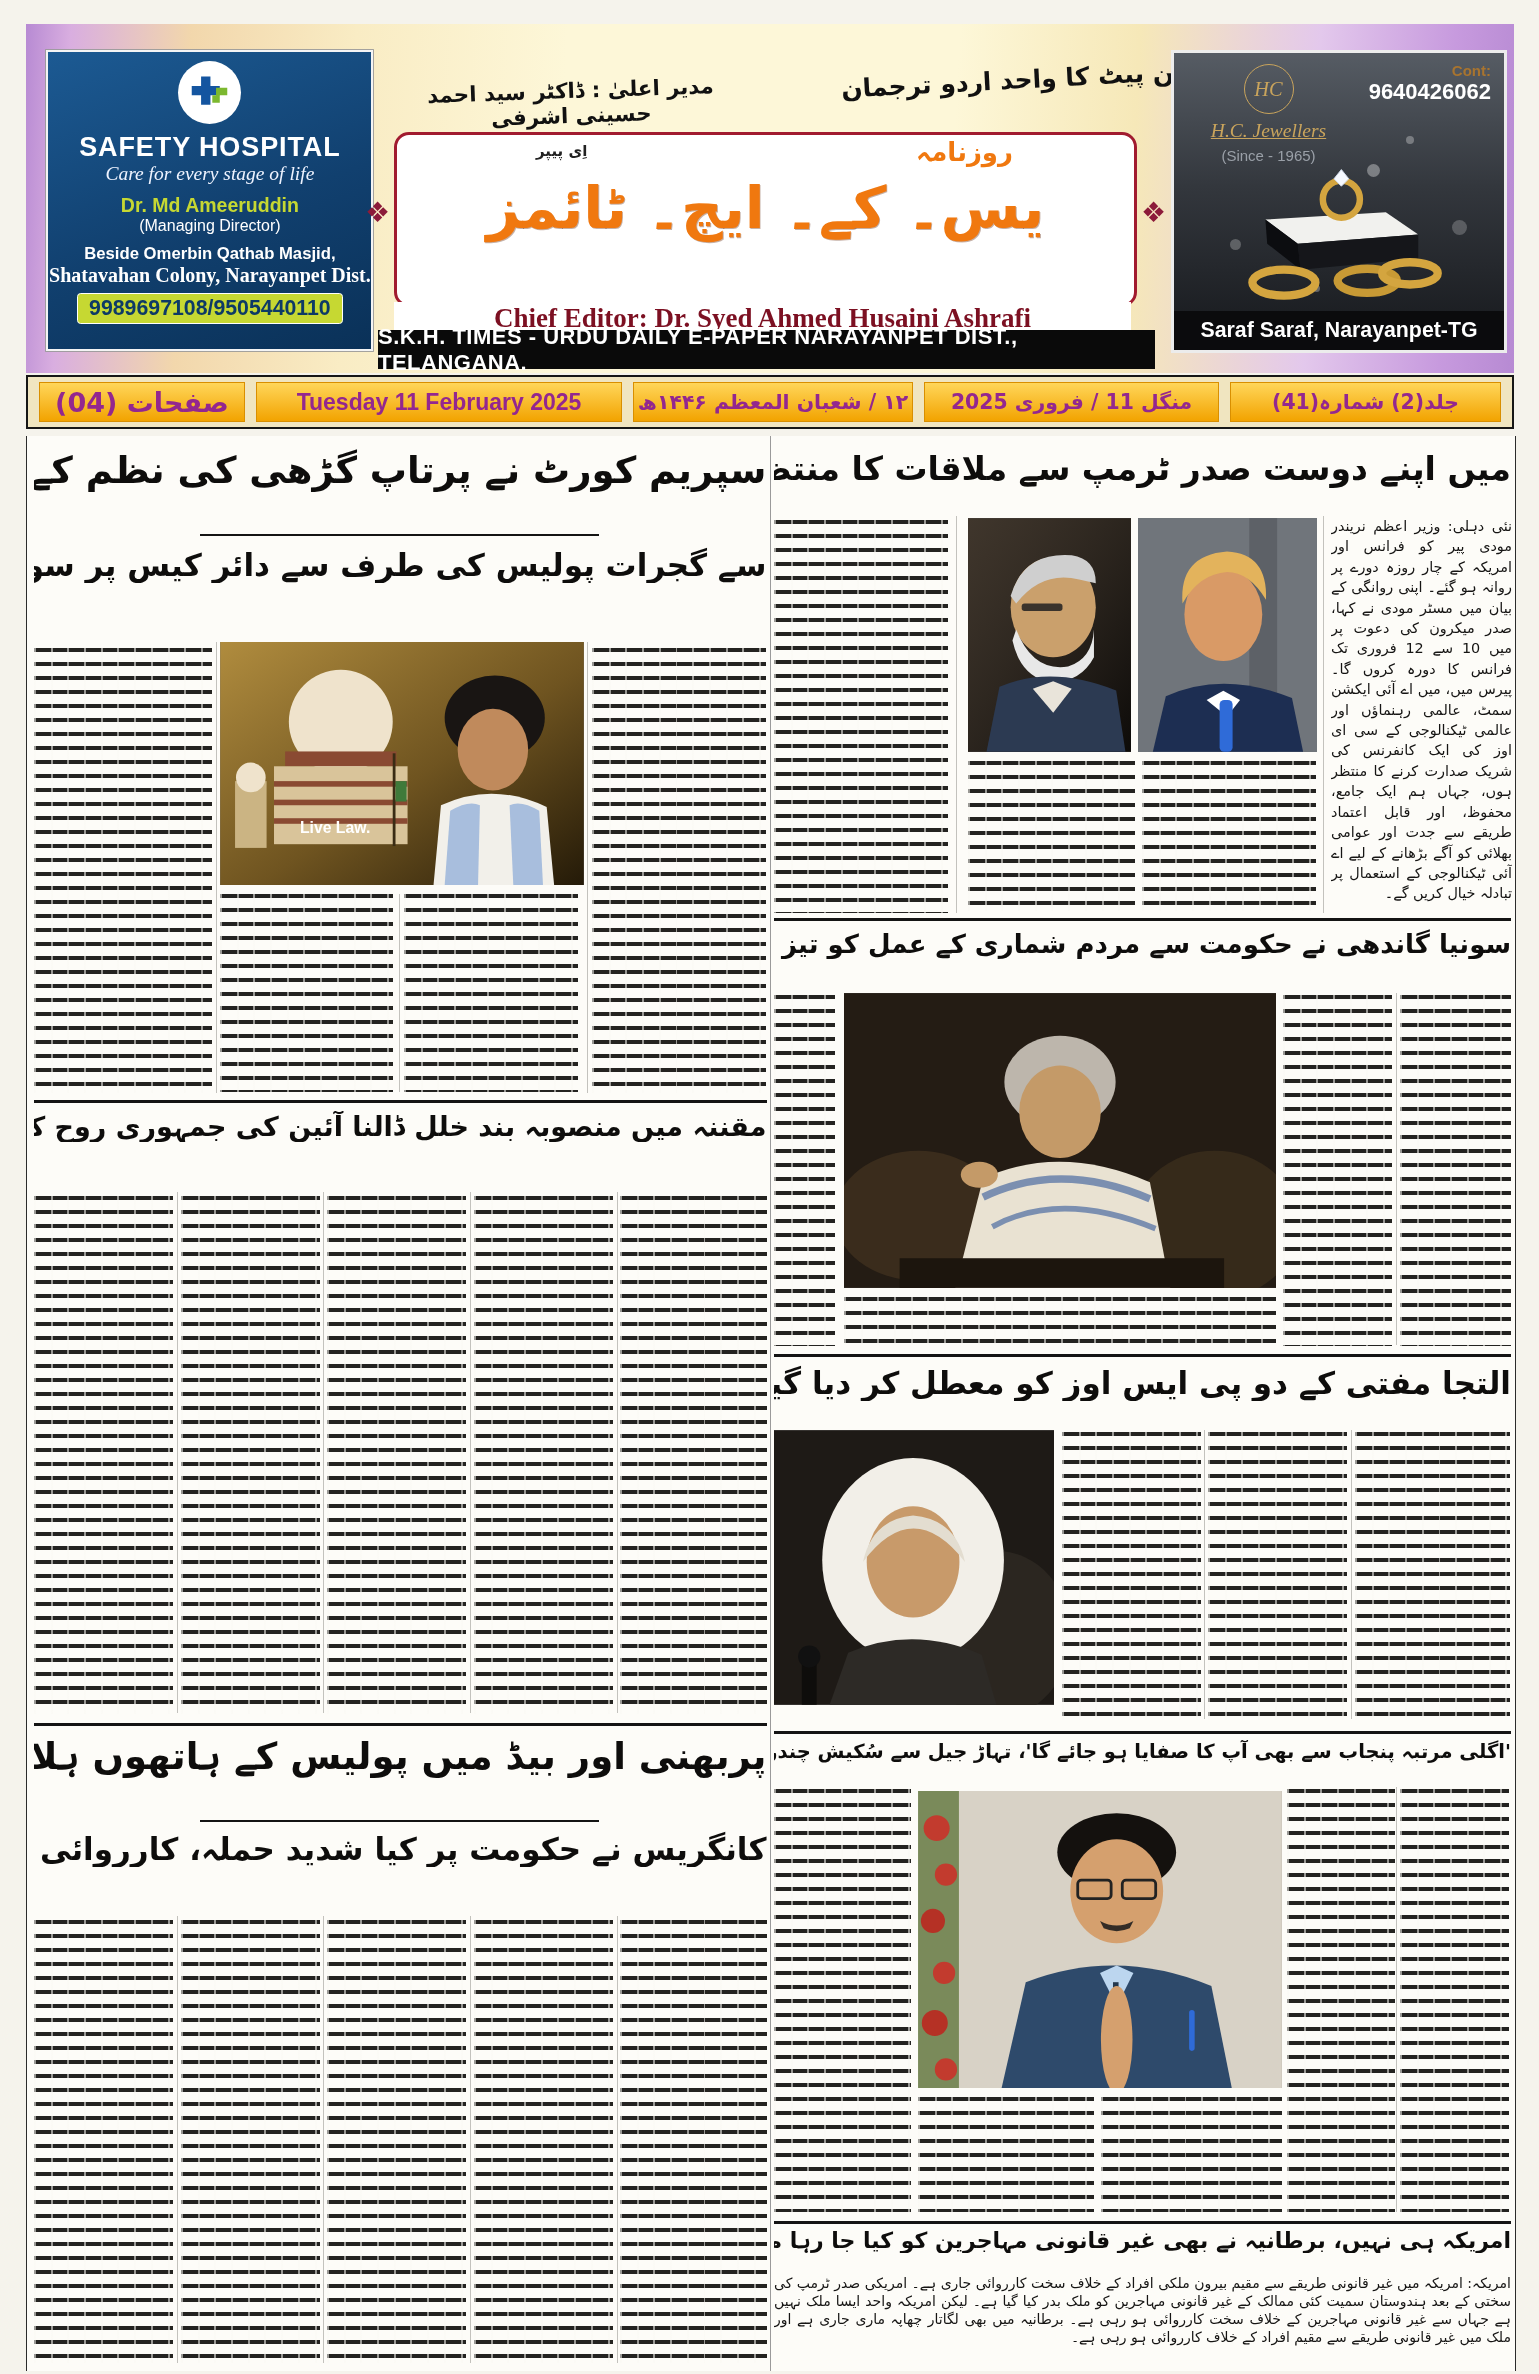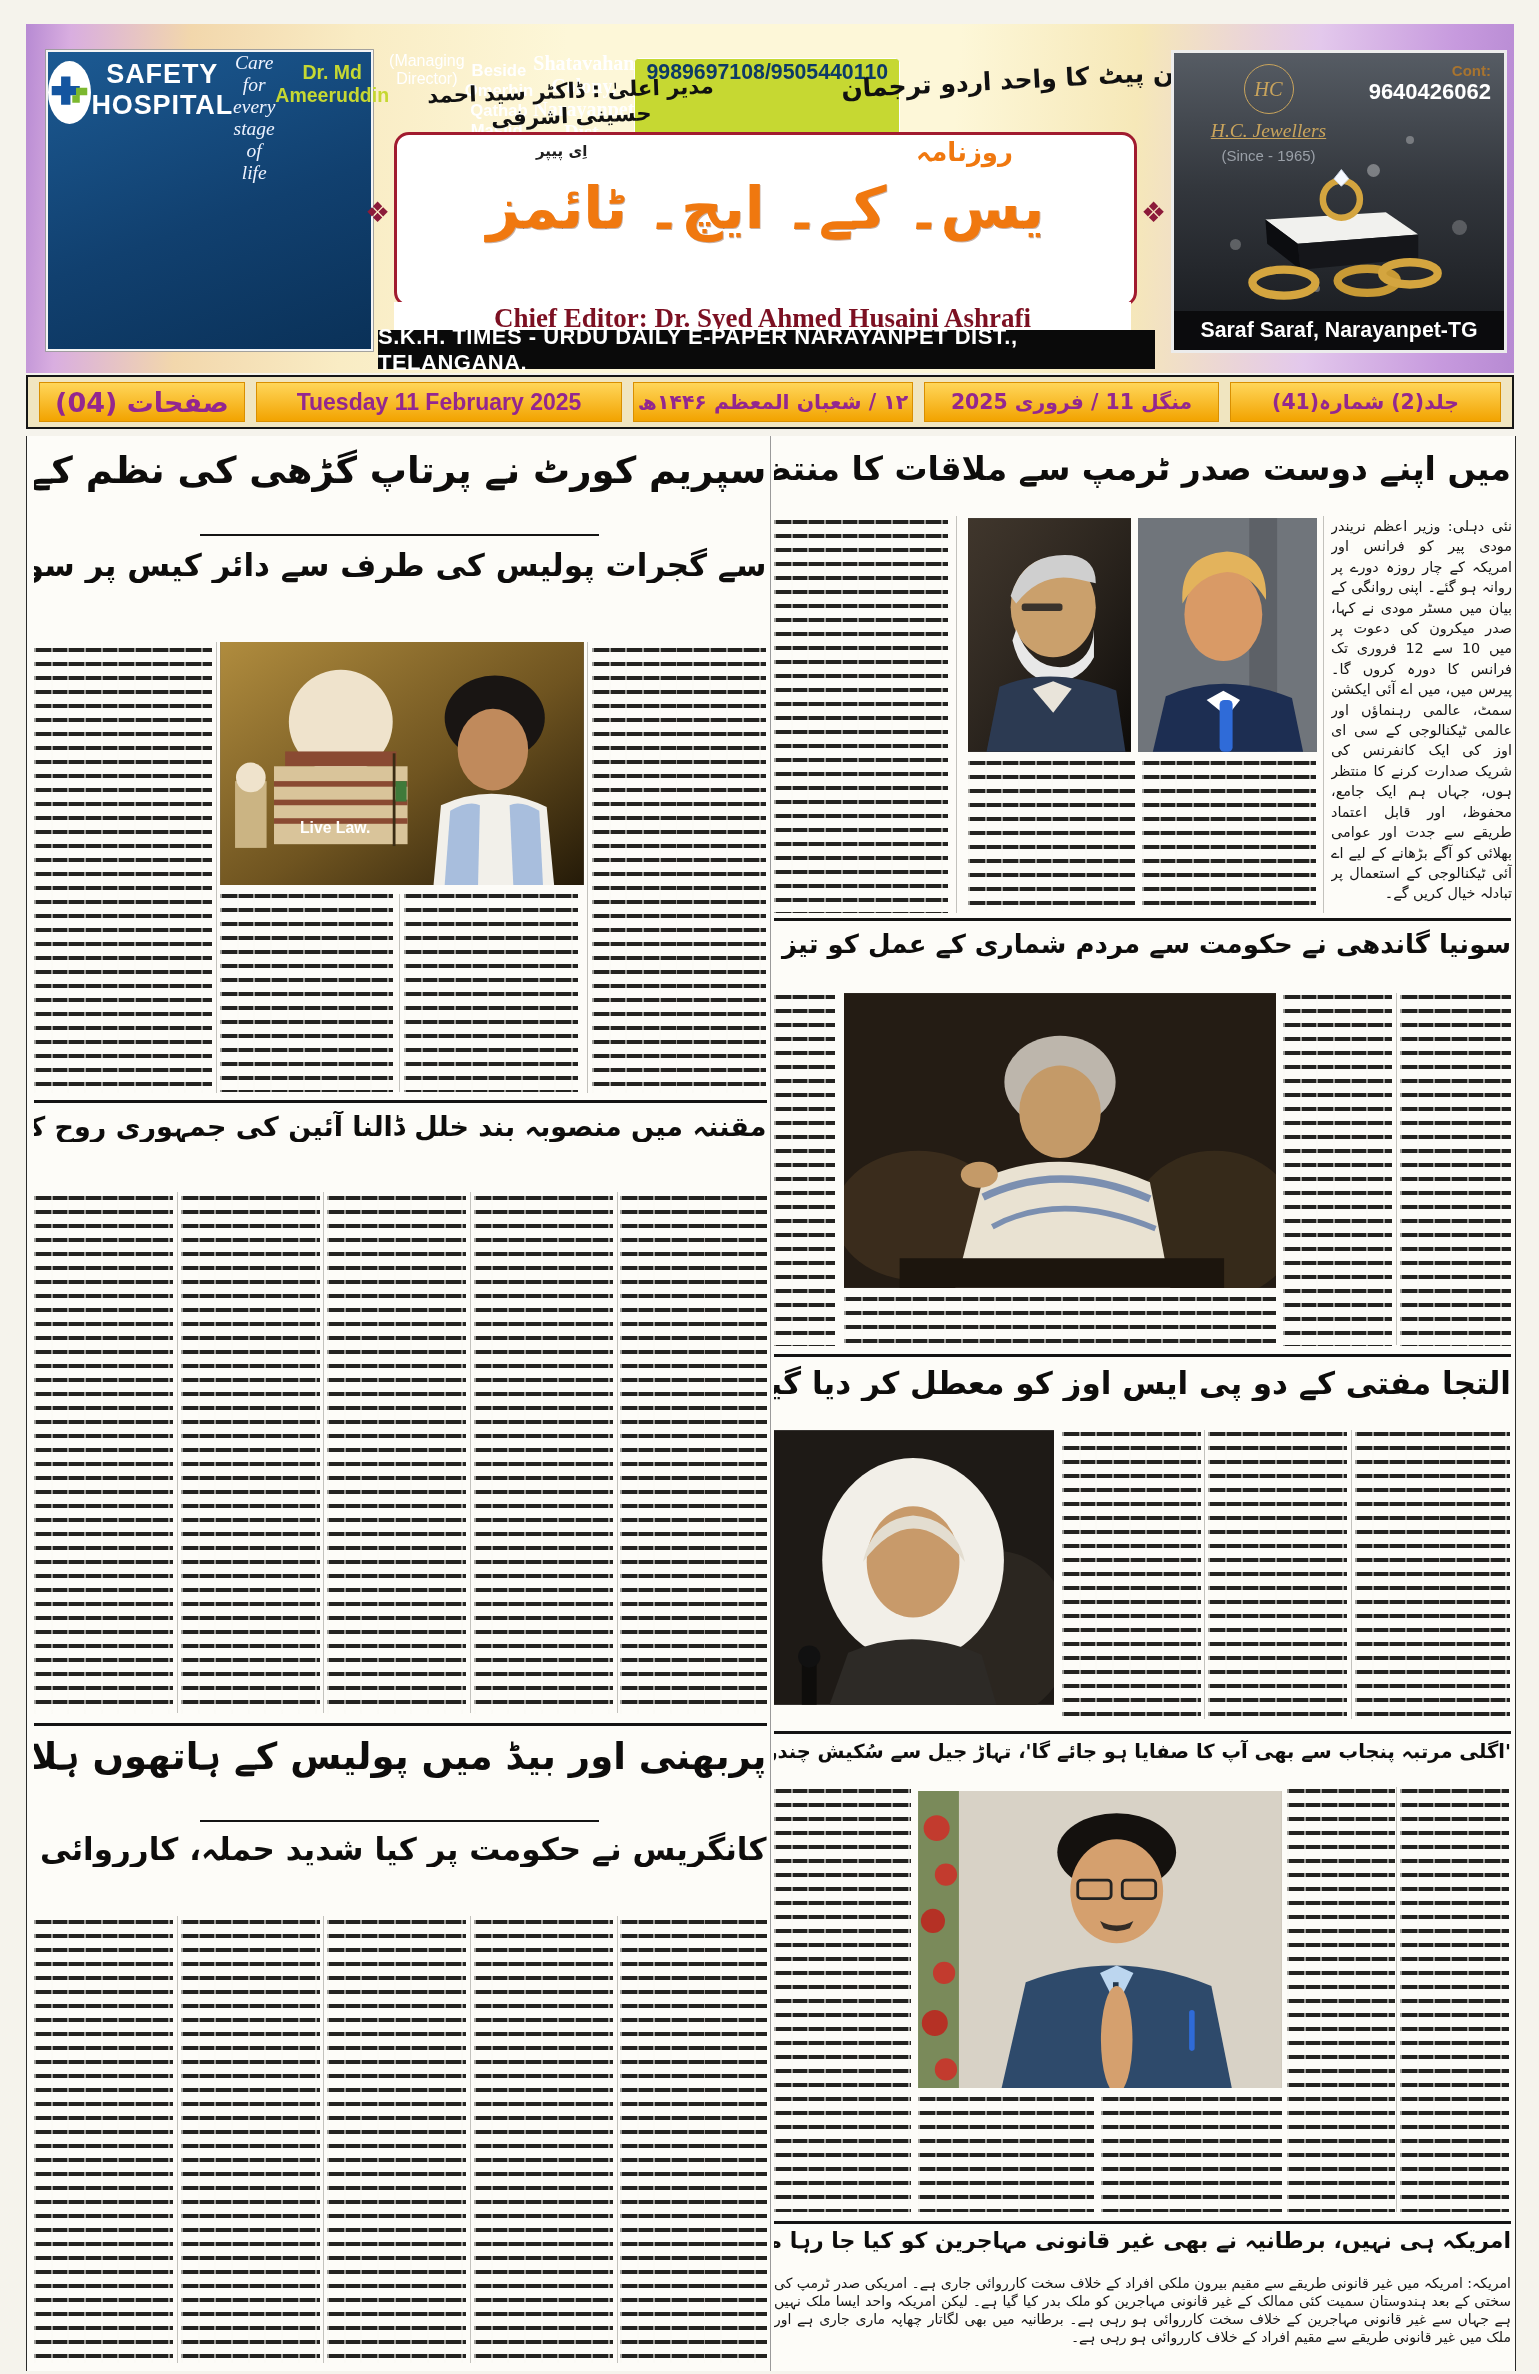--- a/index.html
+++ b/index.html
@@ -19,21 +19,21 @@
 </head>
 <body>
 
 <div class="page">
 
   <div class="abs" style="left:26px;top:24px;width:1488px;height:349px;
               background:linear-gradient(93deg,#b78ad3 0%,#d9aee0 3%,#f2d7ac 11%,#f9ecc4 22%,#fdf7d8 36%,#fdf7d8 62%,#f6e8b8 74%,#e3c8ec 86%,#c79ade 95%,#b78ad3 100%);">
 
     <div class="abs" style="left:20.4px;top:26px;width:323px;height:297px;border:2.8px solid #f4f4f4;box-shadow:0 0 0 0.9px #9a9a9a;
                 background:linear-gradient(160deg,#1c5a93 0%,#11406f 55%,#0a3158 100%);
-                display:flex;justify-content:flex-start;text-align:center;">
+                display:flex;flex-direction:column;align-items:center;justify-content:flex-start;text-align:center;">
       <div style="margin-top:9.3px;width:63px;height:63px;border-radius:50%;background:#fff;display:flex;align-items:center;justify-content:center;">
         <svg width="43" height="43" viewBox="0 0 46 46">
           <path d="M14 6h10v10h10v10H24v10H14V26H4V16h10z" fill="#1455a0"></path>
           <path d="M30 18h12v8h-8v8h-8v-8h4z" fill="#7cb82f"></path>
         </svg>
       </div>
       <div style="margin-top:7.4px;color:#fff;font-weight:bold;font-size:27px;letter-spacing:0.9px;font-family:'Liberation Sans',sans-serif;">SAFETY HOSPITAL</div>
       <div style="color:#eef3ff;font-style:italic;font-size:19.5px;font-family:'Liberation Serif',serif;">Care for every stage of life</div>
       <div style="margin-top:9.3px;color:#c6d832;font-weight:bold;font-size:19.5px;font-family:'Liberation Sans',sans-serif;">Dr. Md Ameeruddin</div>
       <div style="color:#fff;font-size:16px;font-family:'Liberation Sans',sans-serif;">(Managing Director)</div>

